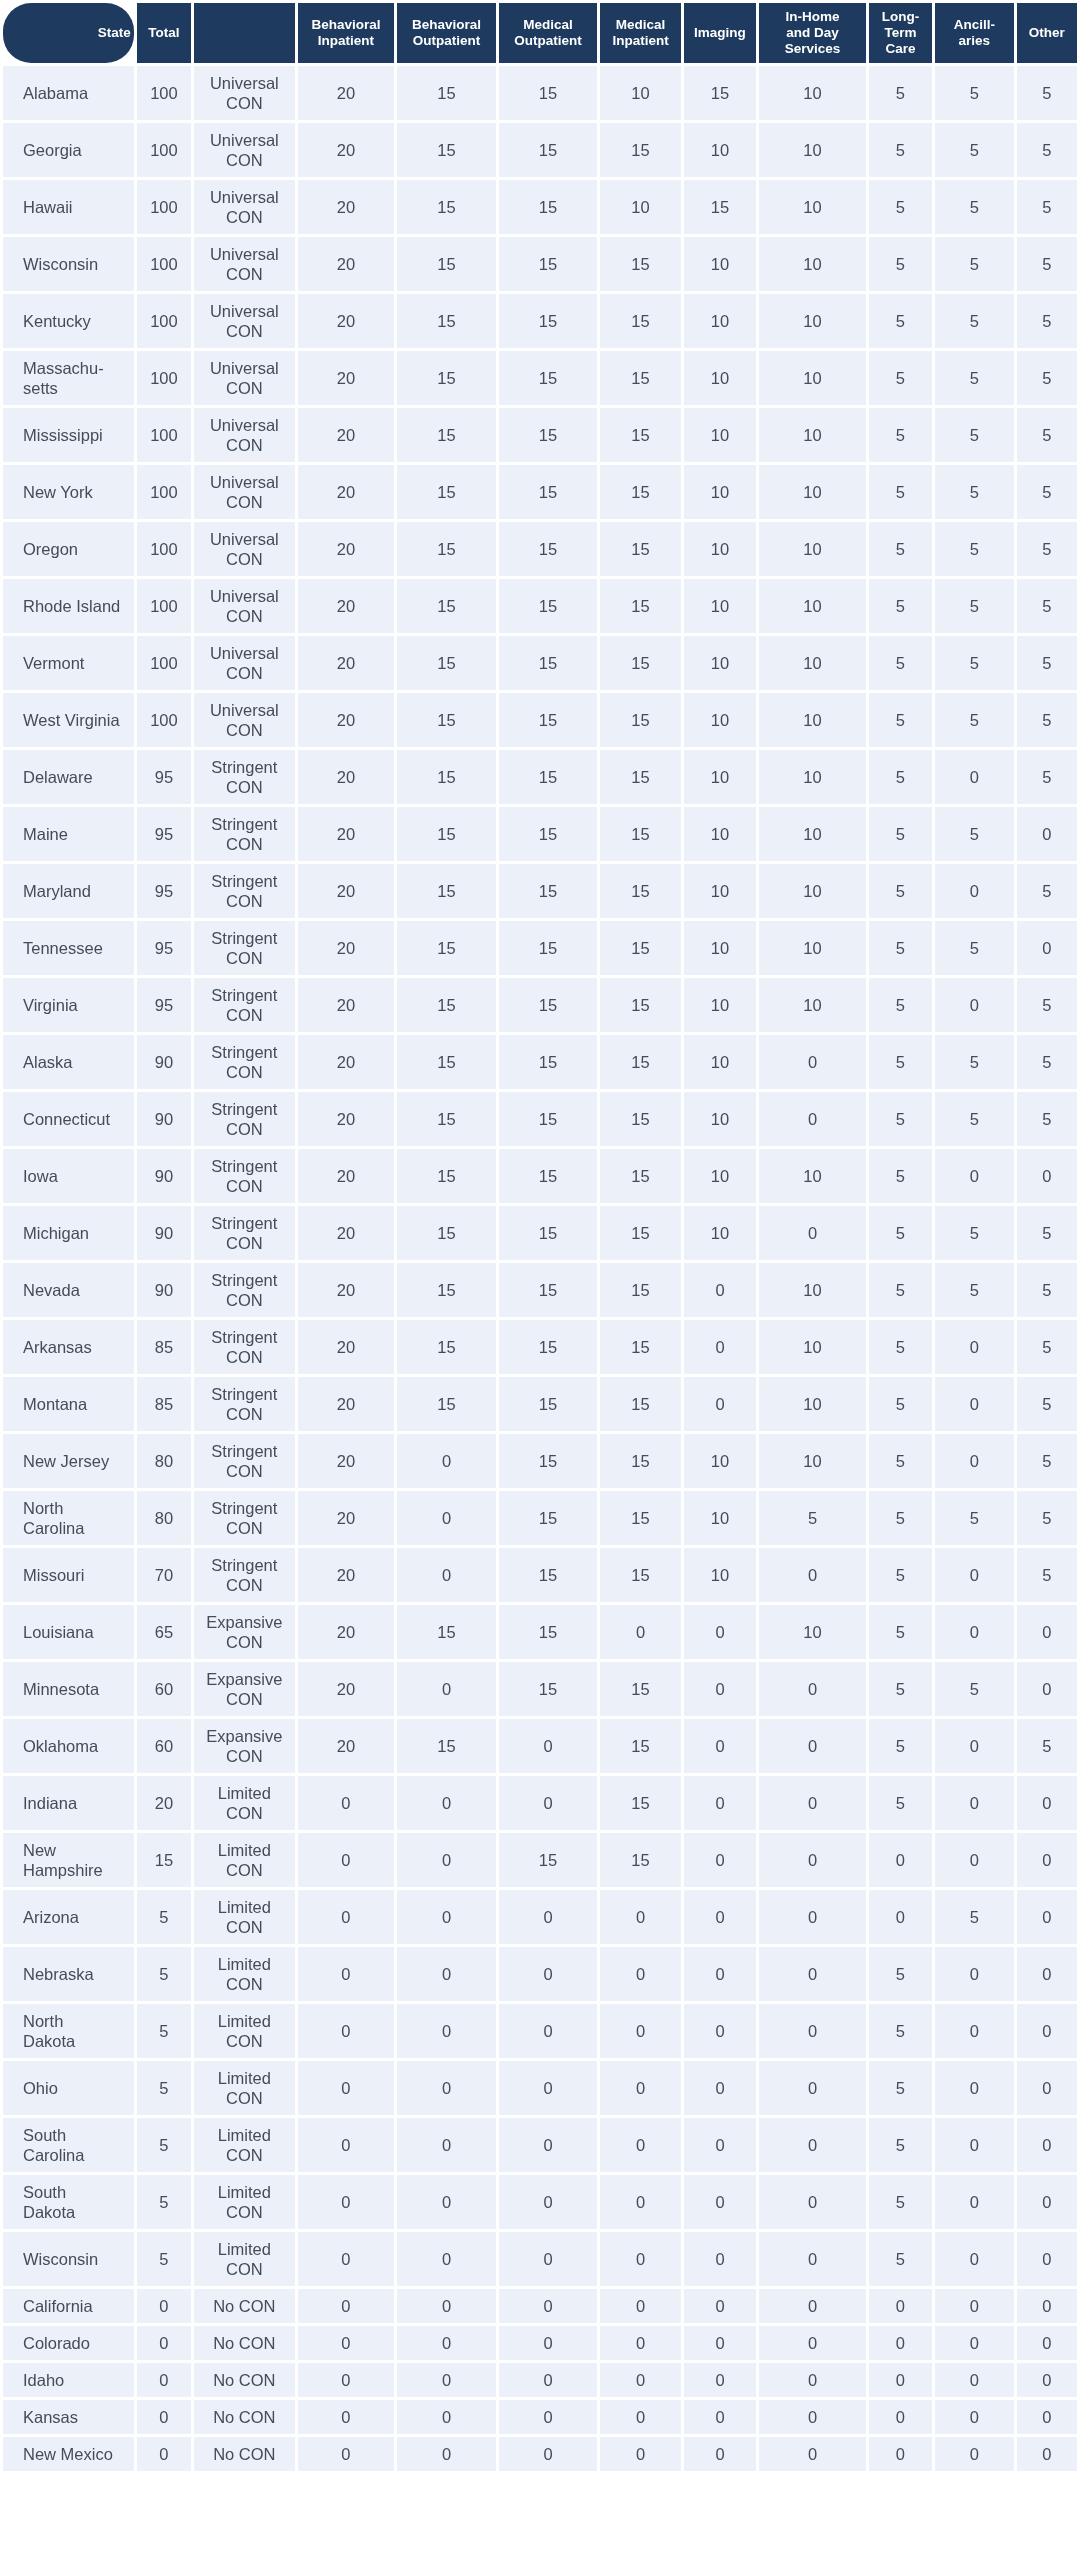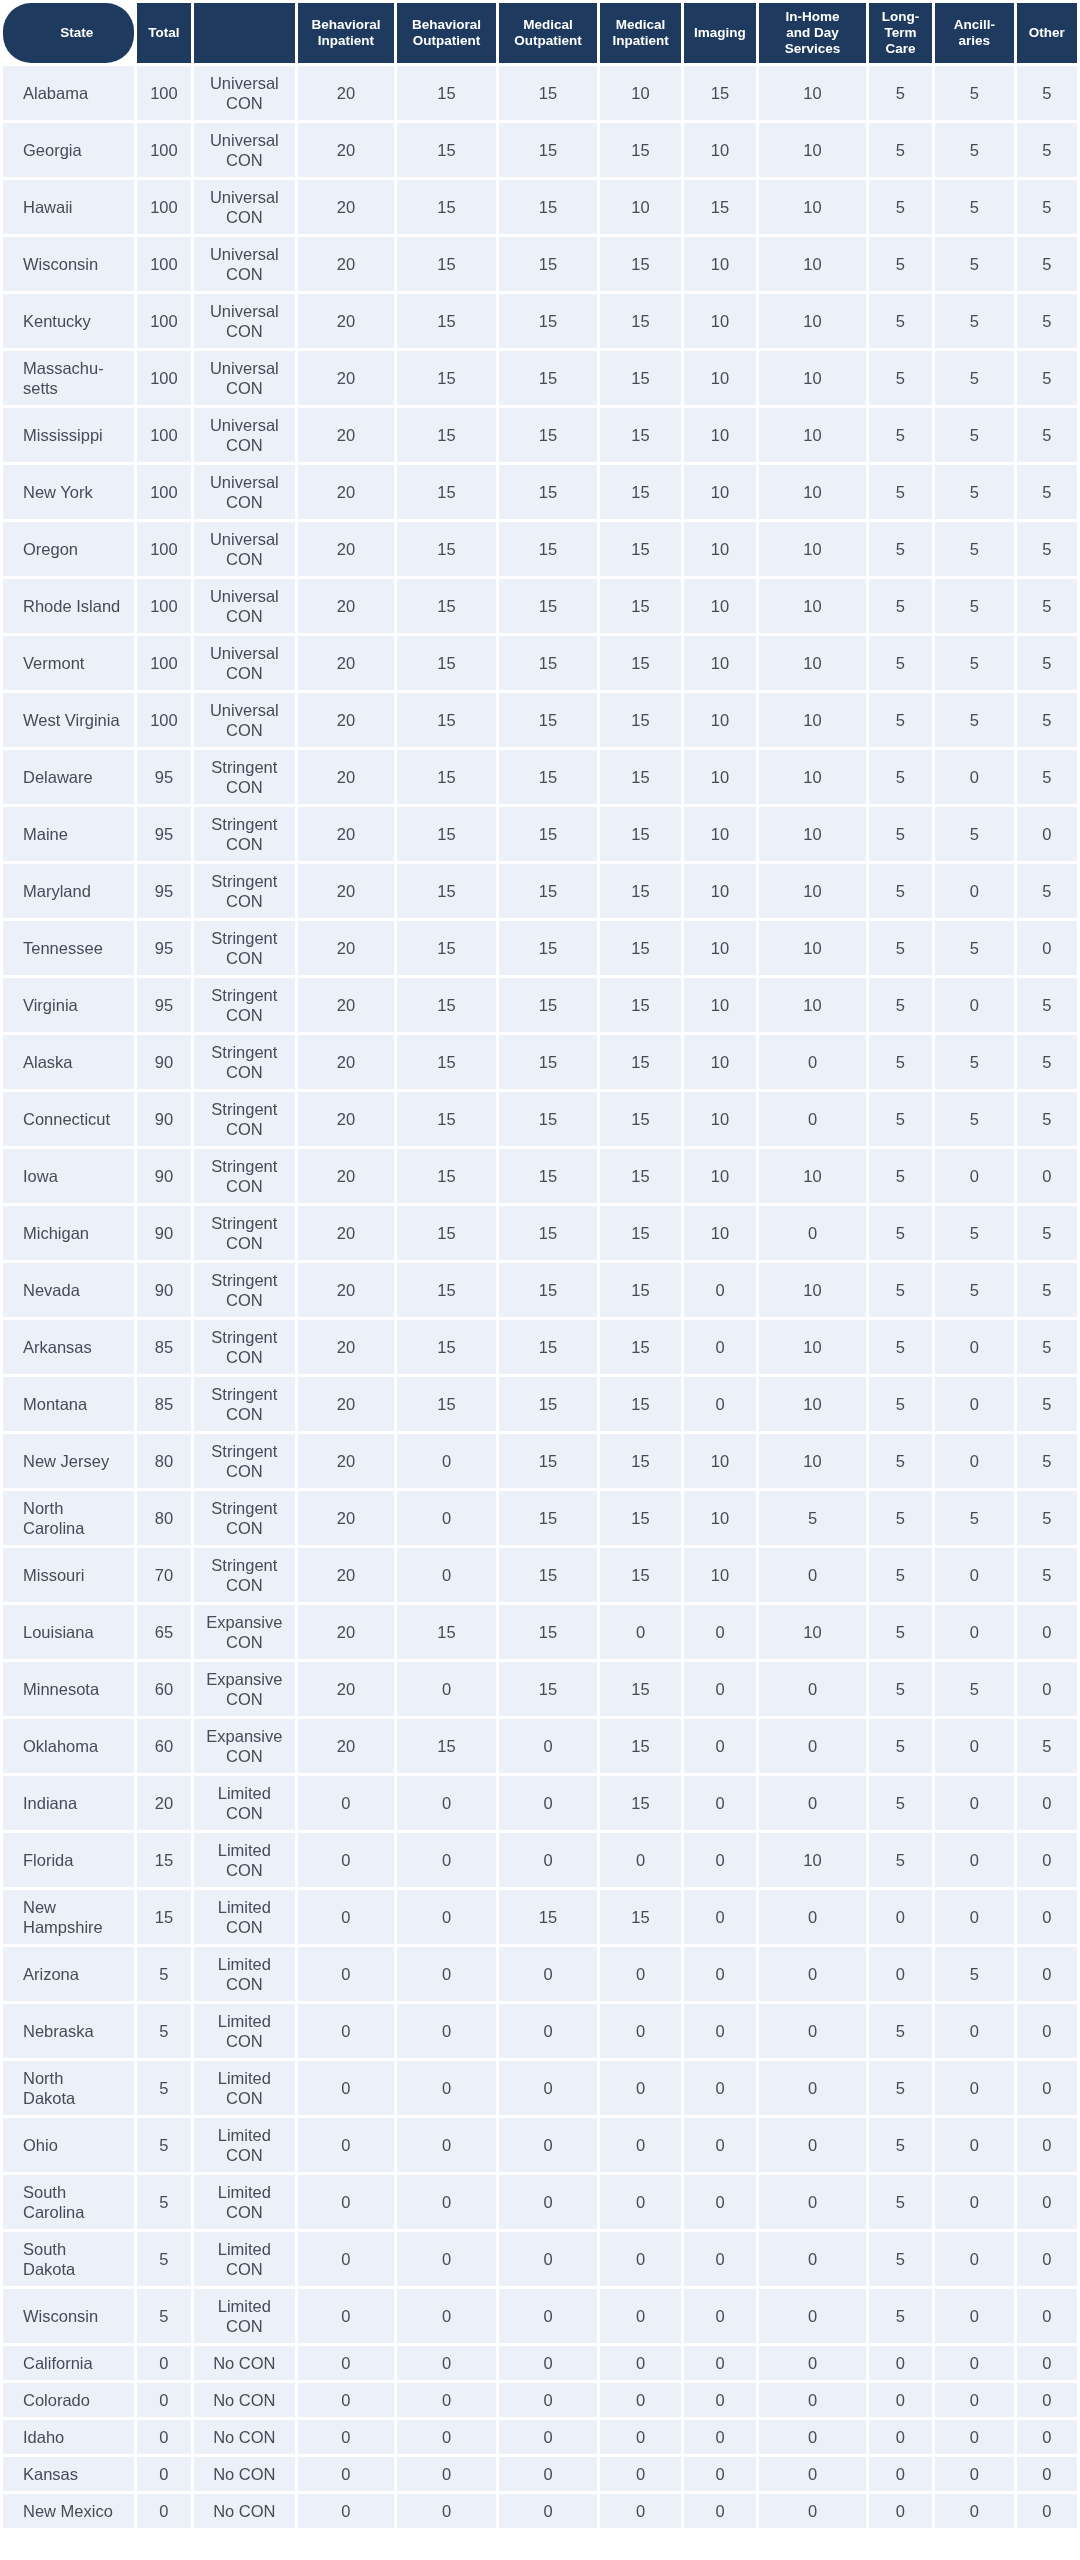--- a/index.html
+++ b/index.html
@@ -24,21 +24,21 @@
     font-weight: bold;
     font-size: 13.5px;
     line-height: 1.18;
     text-align: center;
     vertical-align: middle;
     height: 56px;
     padding: 2px 3px;
     white-space: pre-line;
   }
   table.con-table th.col-0 {
-    text-align: center;
+    text-align: right;
     padding-left: 20px;
     border-radius: 28px;
   }
   table.con-table td {
     background: #ecf0f8;
     color: #454c59;
     font-size: 16.5px;
     line-height: 1.22;
     text-align: center;
     vertical-align: middle;
@@ -561,35 +561,20 @@
           <td>0</td>
           <td>0</td>
           <td>15</td>
           <td>0</td>
           <td>0</td>
           <td>5</td>
           <td>0</td>
           <td>0</td>
         </tr>
         <tr>
-          <td class="state-cell">Florida</td>
-          <td>15</td>
-          <td>Limited
-CON</td>
-          <td>0</td>
-          <td>0</td>
-          <td>0</td>
-          <td>0</td>
-          <td>0</td>
-          <td>10</td>
-          <td>5</td>
-          <td>0</td>
-          <td>0</td>
-        </tr>
-        <tr>
           <td class="state-cell">New
 Hampshire</td>
           <td>15</td>
           <td>Limited
 CON</td>
           <td>0</td>
           <td>0</td>
           <td>15</td>
           <td>15</td>
           <td>0</td>

